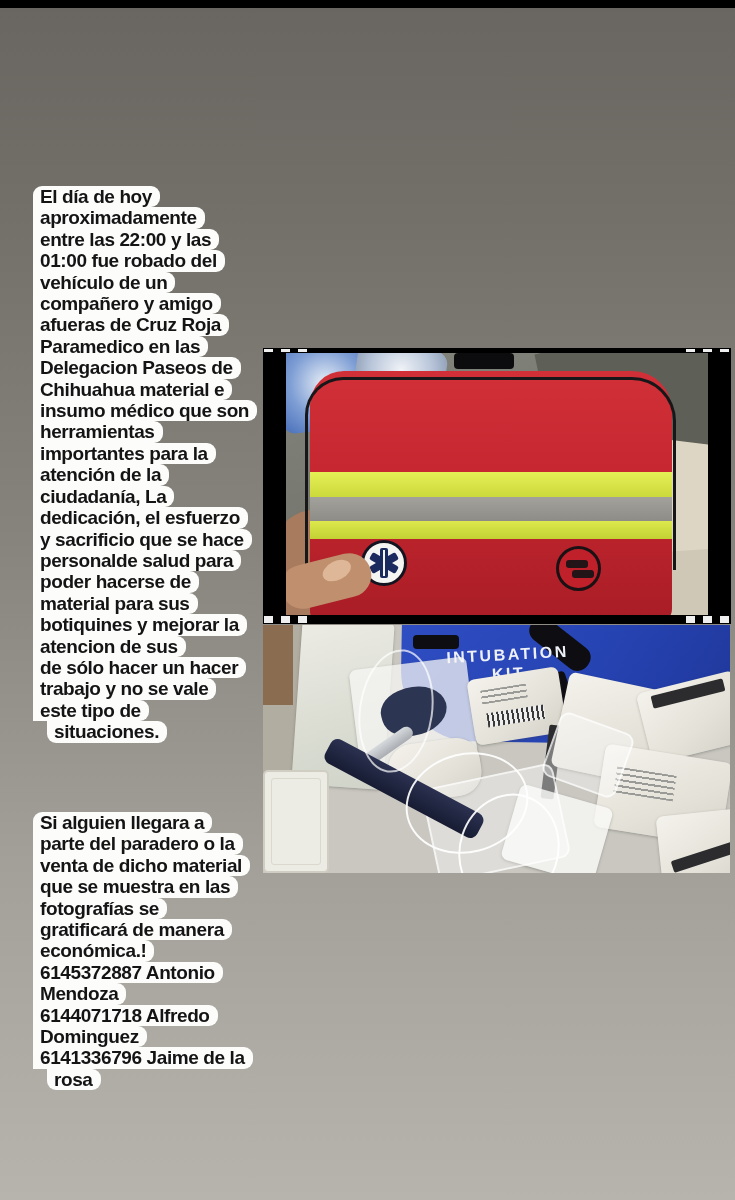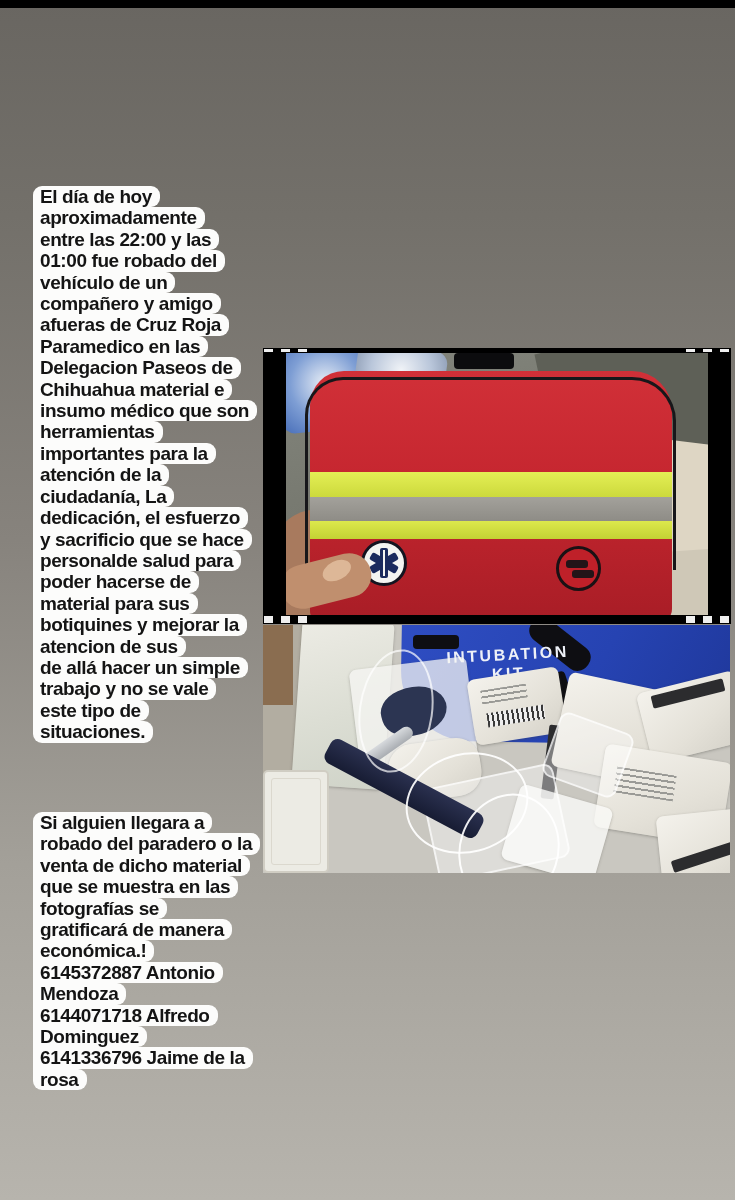--- a/index.html
+++ b/index.html
@@ -12,21 +12,21 @@
 
   
   .text-col{position:absolute;left:33px;top:186px;width:235px;}
   .text-col2{position:absolute;left:33px;top:812px;width:235px;}
   .story-line{
     display:table;background:#fcfcfb;color:#141414;
     font-weight:700;font-size:19px;line-height:21.4px;letter-spacing:-0.4px;
     padding:0 8px 0 7px;border-radius:0 9px 9px 0;white-space:nowrap;
   }
   .story-line:first-child{border-top-left-radius:9px;}
-  .story-line:last-child{border-bottom-left-radius:9px;}
+  .story-line:last-child{border-bottom-left-radius:9px;margin-left:14px;}
 
   
   .photo1{position:absolute;left:263px;top:348px;width:468px;height:276px;background:#000;}
   .p1-content{position:absolute;left:23px;top:5px;width:422px;height:262px;overflow:hidden;
     background:linear-gradient(165deg,#84867d 0%,#787a71 40%,#6b6d64 100%);}
   .p1-darkcorner{position:absolute;right:-30px;top:-20px;width:190px;height:150px;background:#5e6057;transform:rotate(-12deg);}
   .p1-blue{position:absolute;left:-8px;top:-10px;width:135px;height:85px;transform:rotate(-6deg);
     background:radial-gradient(circle at 35% 45%,#e8eef6 0%,#7e9ed4 35%,#3f66b4 70%,#66798f 100%);border-radius:14px;}
   .p1-blue2{position:absolute;left:70px;top:-6px;width:90px;height:46px;transform:rotate(8deg);
     background:radial-gradient(circle at 50% 50%,#f0f3f7 0%,#b9c6da 60%,#8d9cb4 100%);border-radius:12px;}
@@ -111,29 +111,29 @@
       <div class="story-line">importantes para la</div>
       <div class="story-line">atención de la</div>
       <div class="story-line">ciudadanía, La</div>
       <div class="story-line">dedicación, el esfuerzo</div>
       <div class="story-line">y sacrificio que se hace</div>
       <div class="story-line">personalde salud para</div>
       <div class="story-line">poder hacerse de</div>
       <div class="story-line">material para sus</div>
       <div class="story-line">botiquines y mejorar la</div>
       <div class="story-line">atencion de sus</div>
-      <div class="story-line">de allá hacer un simple</div>
+      <div class="story-line">de sólo hacer un hacer</div>
       <div class="story-line">trabajo y no se vale</div>
       <div class="story-line">este tipo de</div>
       <div class="story-line">situaciones.</div>
     </div>
 
   <div class="text-col2">
       <div class="story-line">Si alguien llegara a</div>
-      <div class="story-line">robado del paradero o la</div>
+      <div class="story-line">parte del paradero o la</div>
       <div class="story-line">venta de dicho material</div>
       <div class="story-line">que se muestra en las</div>
       <div class="story-line">fotografías se</div>
       <div class="story-line">gratificará de manera</div>
       <div class="story-line">económica.!</div>
       <div class="story-line">6145372887 Antonio</div>
       <div class="story-line">Mendoza</div>
       <div class="story-line">6144071718 Alfredo</div>
       <div class="story-line">Dominguez</div>
       <div class="story-line">6141336796 Jaime de la</div>

